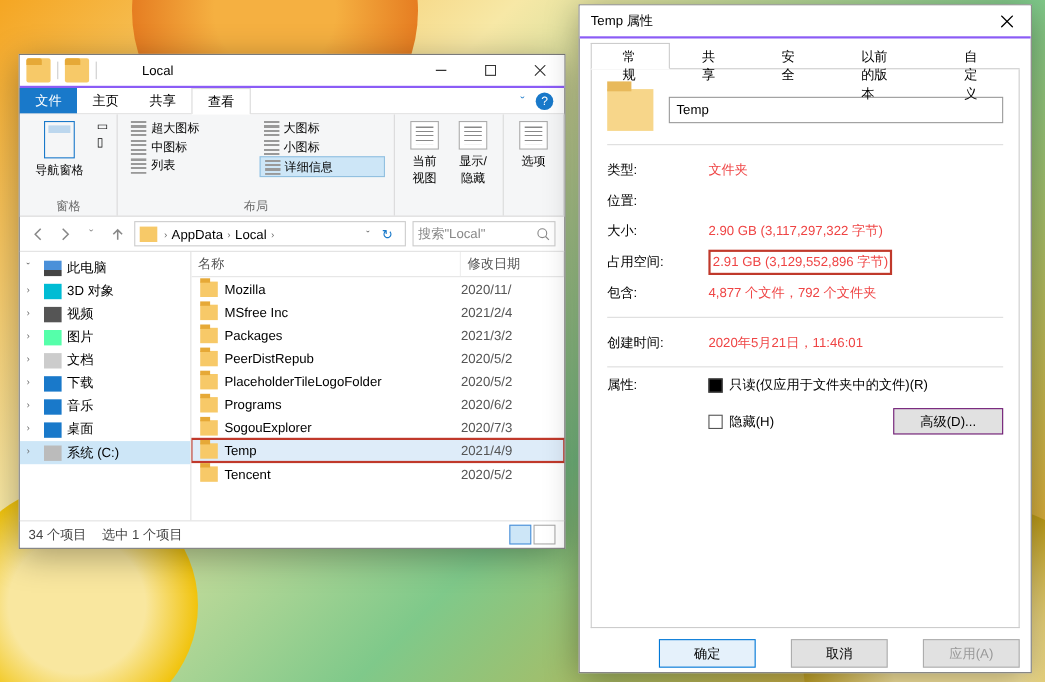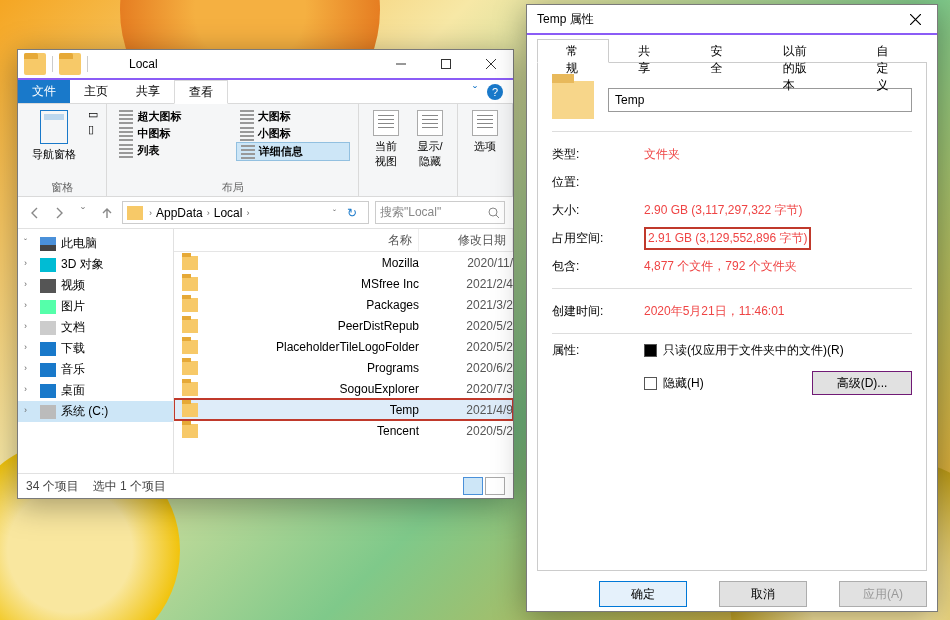--- a/index.html
+++ b/index.html
@@ -70,21 +70,21 @@
 .ti-dl { background: #1979ca; }
 .ti-music { background: #1979ca; }
 .ti-desk { background: #1979ca; }
 .ti-drive { background: #bbb; }
 .tree-item.sys { background: #cde6f7; }
 
 .listhdr { height: 23px; display: flex; border-bottom: 1px solid #e5e5e5; font-size: 12px; color: #555; }
 .listhdr .col { border-right: 1px solid #eee; padding: 3px 6px; }
 .col-name { width: 245px; }
 .col-date { flex: 1; }
-.filelist { flex: 1; display: flex; flex-direction: column; font-size: 12px; overflow: hidden; text-align: right; }
+.filelist { flex: 1; display: flex; flex-direction: column; font-size: 12px; overflow: hidden; }
 .file-row { display: flex; align-items: center; height: 21px; }
 .file-row .fico { width: 16px; height: 14px; background: #f7c968; margin: 0 6px 0 8px; position: relative; }
 .file-row .fico::before { content:""; position:absolute; top:-3px; left:0; width:9px; height:4px; background:#e6a937; }
 .file-row .fname { width: 215px; color: #000; }
 .file-row .fdate { flex: 1; color: #555; }
 .file-row.selected { background: #deecf9; }
 .file-row.selected.hl { outline: 2px solid #c0392b; outline-offset: -1px; }
 
 .statusbar { height: 25px; border-top: 1px solid #e1e1e1; display: flex; align-items: center; font-size: 12px; color: #444; padding: 0 8px; gap: 14px; }
 .statusbar .viewbtns { margin-left: auto; display: flex; gap: 2px; }
@@ -180,21 +180,21 @@
           <span>导航窗格</span>
         </div>
         <div class="small-checks">
           <div>▭</div>
           <div>▯</div>
         </div>
       </div>
       <div class="rg-label">窗格</div>
     </div>
     <div class="ribbon-group" style="flex:1;">
-      <div class="rg-content" style="width:100%;font-weight:bold;">
+      <div class="rg-content" style="width:100%;">
         <div class="layout-col" style="flex:1;">
           <div class="layout-row">
               <span class="lay-ico"></span>
               <span>超大图标</span>
             </div>
           <div class="layout-row">
               <span class="lay-ico"></span>
               <span>中图标</span>
             </div>
           <div class="layout-row">

